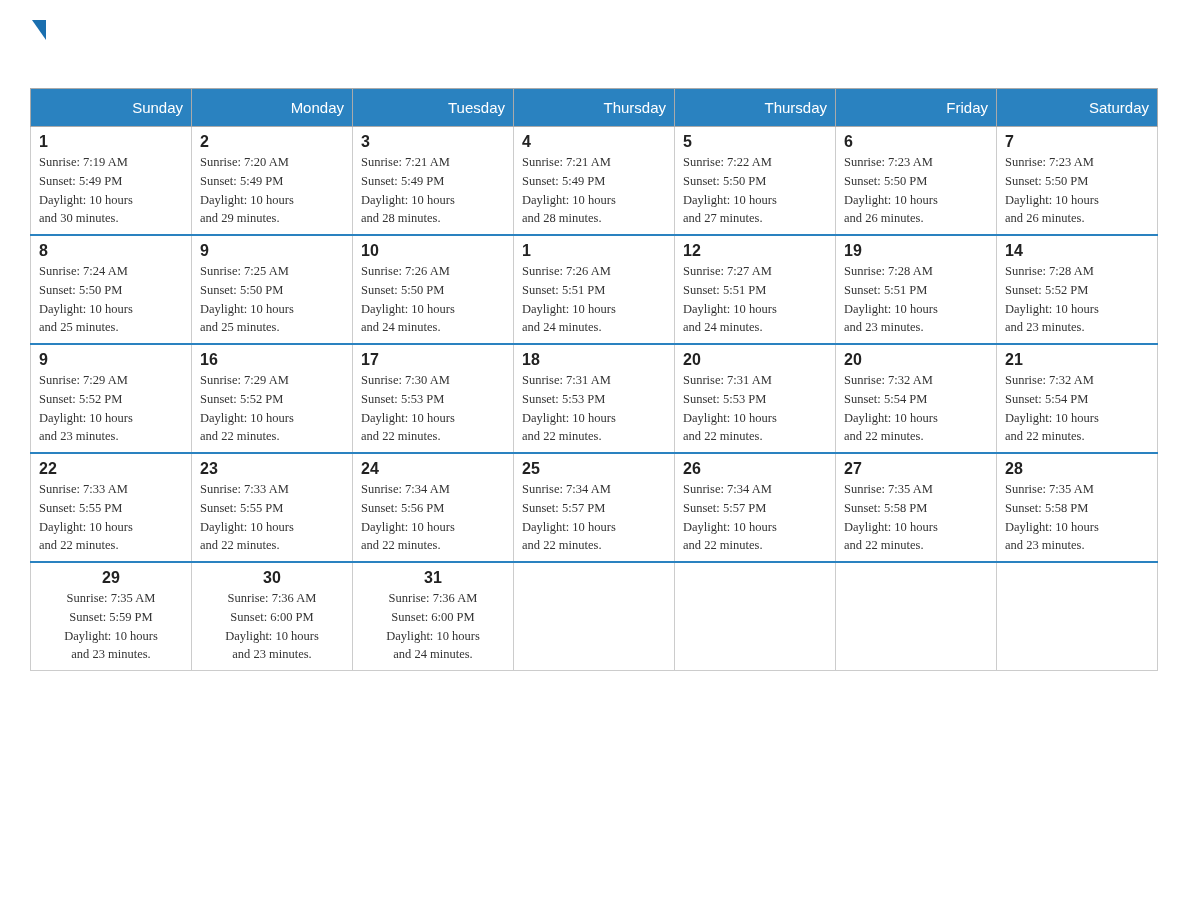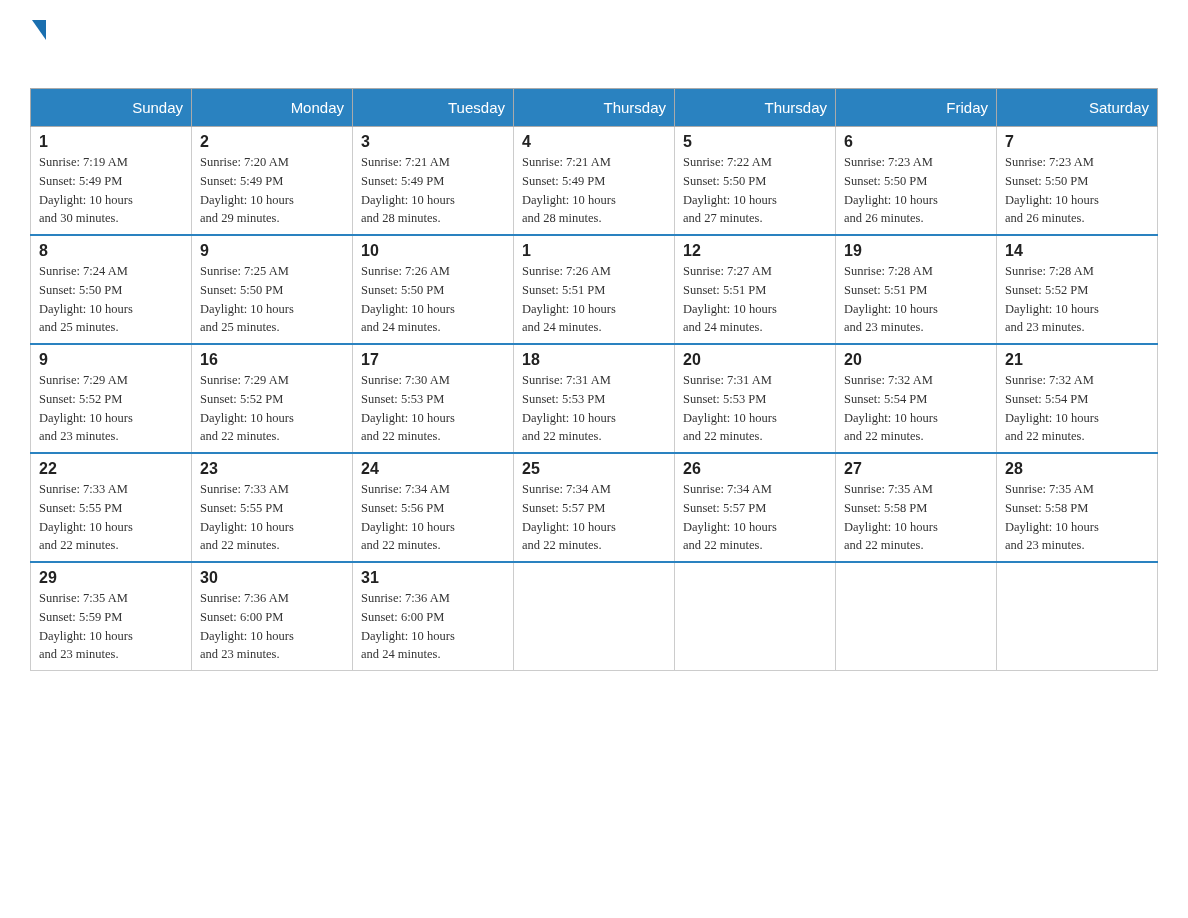--- a/index.html
+++ b/index.html
@@ -91,20 +91,21 @@
       font-size: 12.5px;
       line-height: 1.5;
       color: #333;
       font-family: Liberation Serif, serif;
     }
     tbody tr {
       border-bottom: 2px solid #2a82c0;
     }
     tbody tr:last-child {
       border-bottom: none;
+      text-align: center;
     }
     .empty-cell {
       background: #fff;
     }
   </style>
 </head>
 <body>
 
 <div class="header-area">
   <div class="logo">

